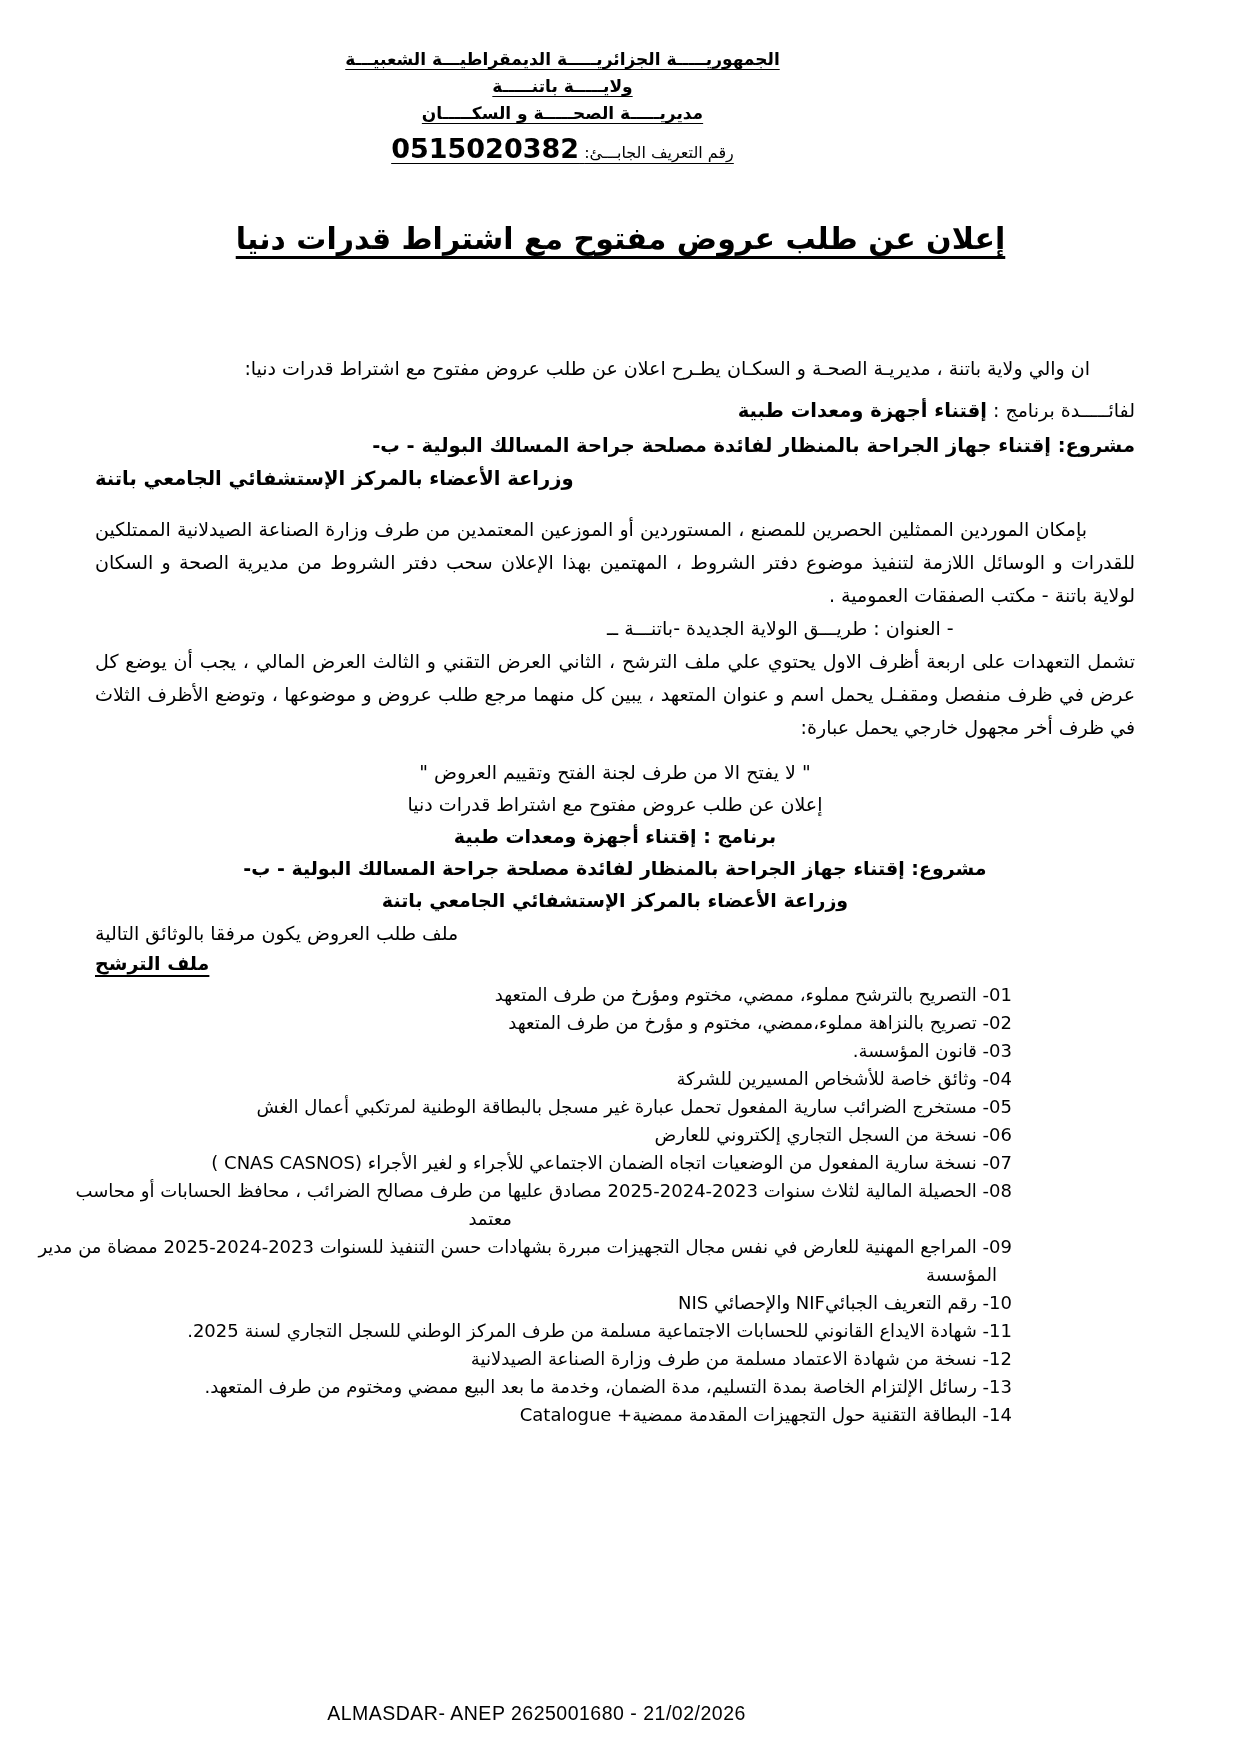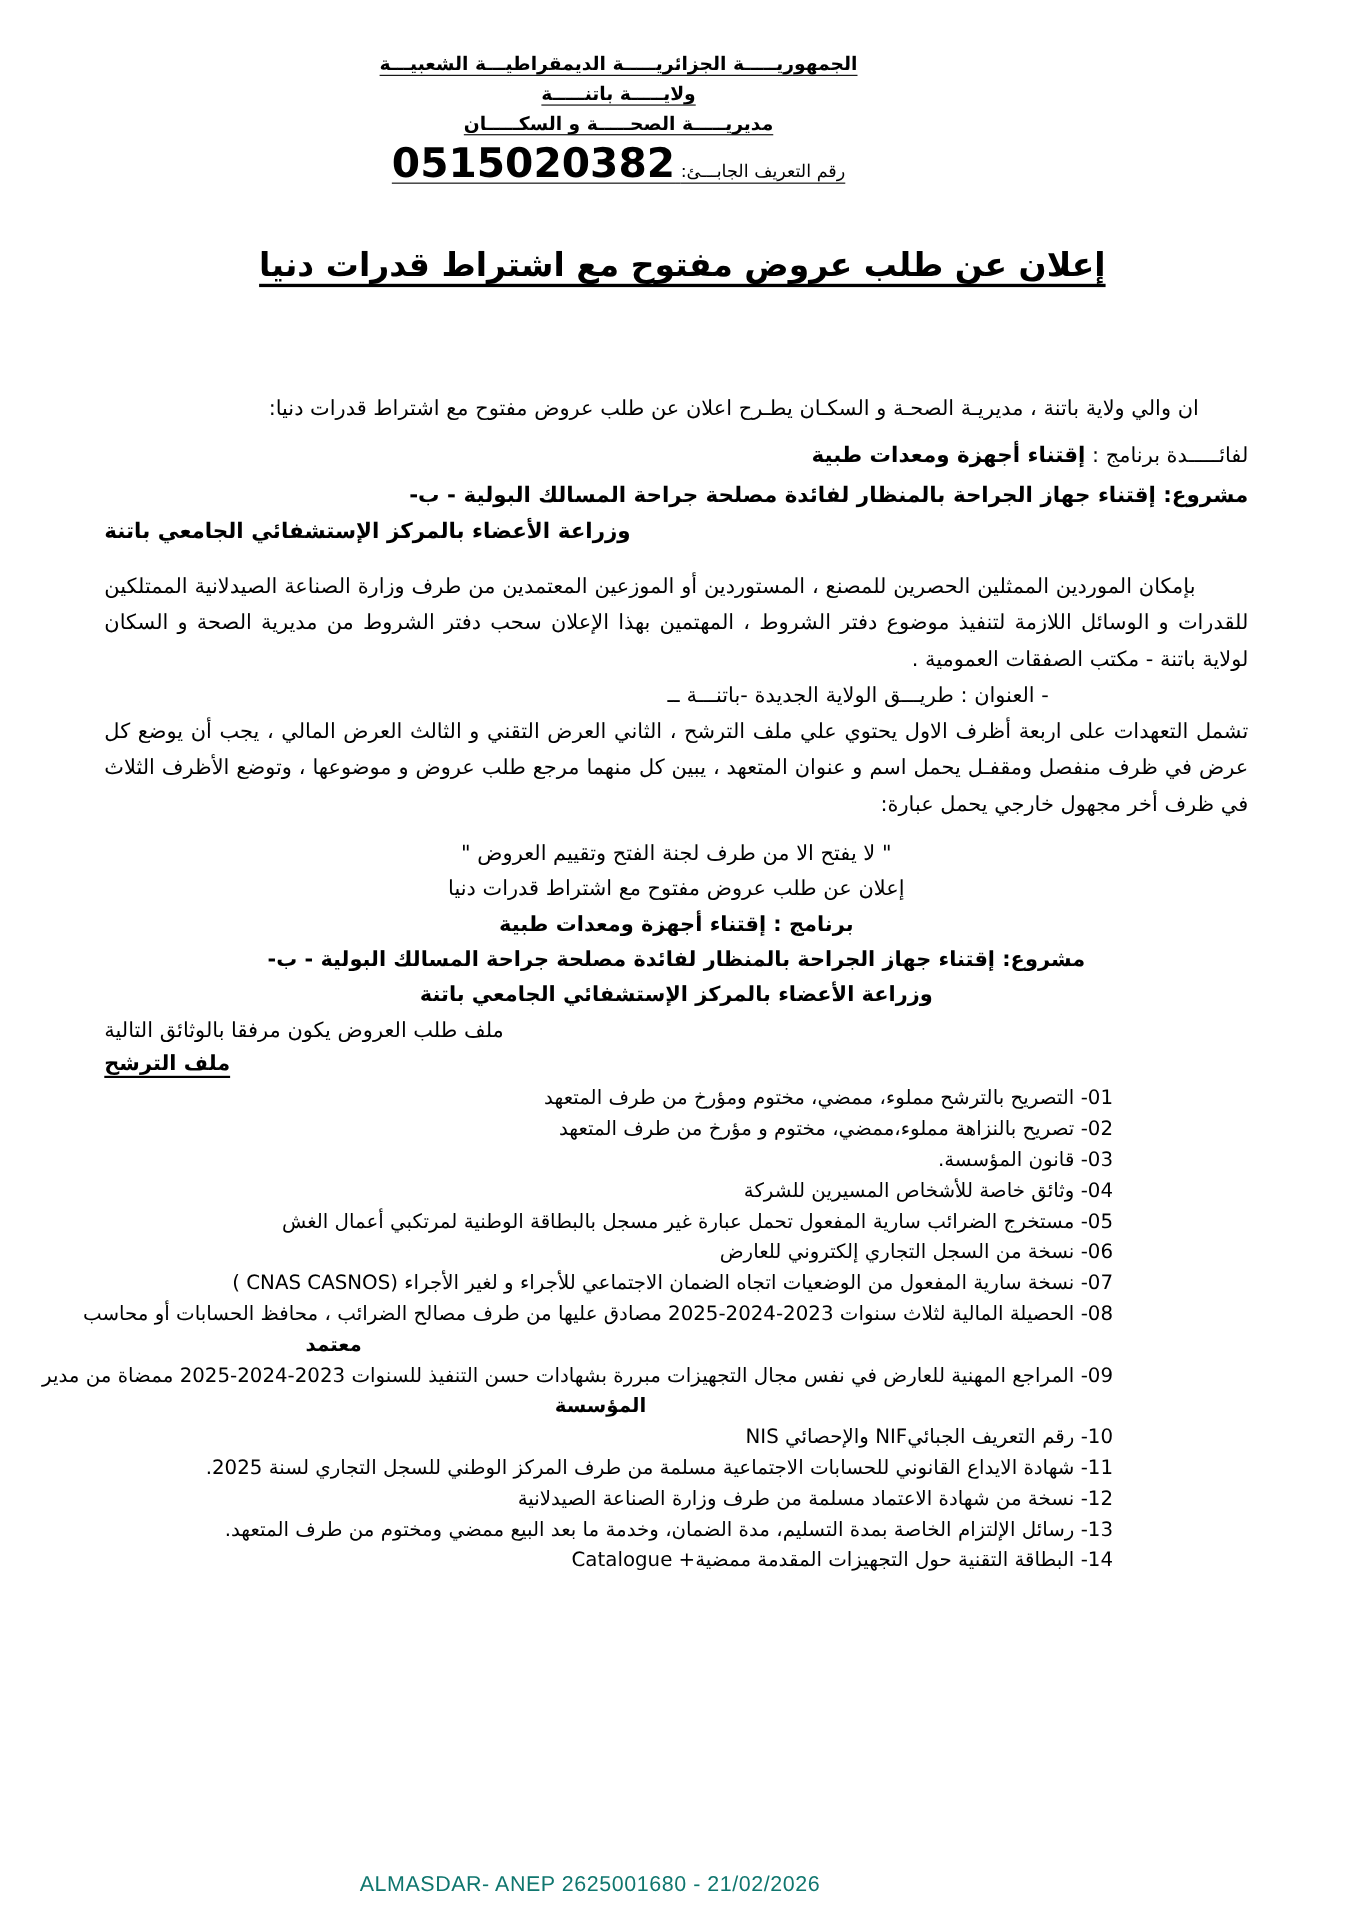--- a/index.html
+++ b/index.html
@@ -23,21 +23,21 @@
     text-decoration:underline;
     text-underline-offset:4px;
   }
   .tax-line{
     margin-top:4px;
     text-decoration:underline;
     text-underline-offset:5px;
     line-height:36px;
   }
   .tax-label{font-size:16px;font-weight:normal;}
-  .tax-number{font-size:37px;font-weight:bold;letter-spacing:1px;}
+  .tax-number{font-size:27px;font-weight:bold;letter-spacing:1px;}
   
   .doc-title{
     margin-top:50px;
     text-align:center;
     font-size:30px;font-weight:bold;
     text-decoration:underline;
     text-decoration-thickness:2.5px;
     text-underline-offset:7px;
   }
   
@@ -99,32 +99,32 @@
     margin-right:0;
     padding-left:0;
     font-size:18px;
     line-height:28px;
   }
   .li-text{
     text-align:right;
     padding-right:123px;
     white-space:nowrap;
   }
-  .li-cont{text-align:center;font-weight:bold;}
+  .li-cont{text-align:right;}
   .li-cont.mid{padding-right:623px;}
   .li-cont.edge{padding-right:138px;}
   
   .footer-credit{
     position:absolute;
     bottom:30px;left:0;right:168px;
     text-align:center;
     direction:ltr;
     font-family:"Liberation Sans","DejaVu Sans",sans-serif;
     font-size:19.5px;
-    color:#0f766e;
+    color:#000000;
     letter-spacing:0.5px;
   }
 </style>
 </head>
 <body>
 
 <div class="page">
 
   <div class="header-block">
     <div class="header-line">الجمهوريـــــة الجزائريـــــة الديمقراطيـــة الشعبيـــة</div>

